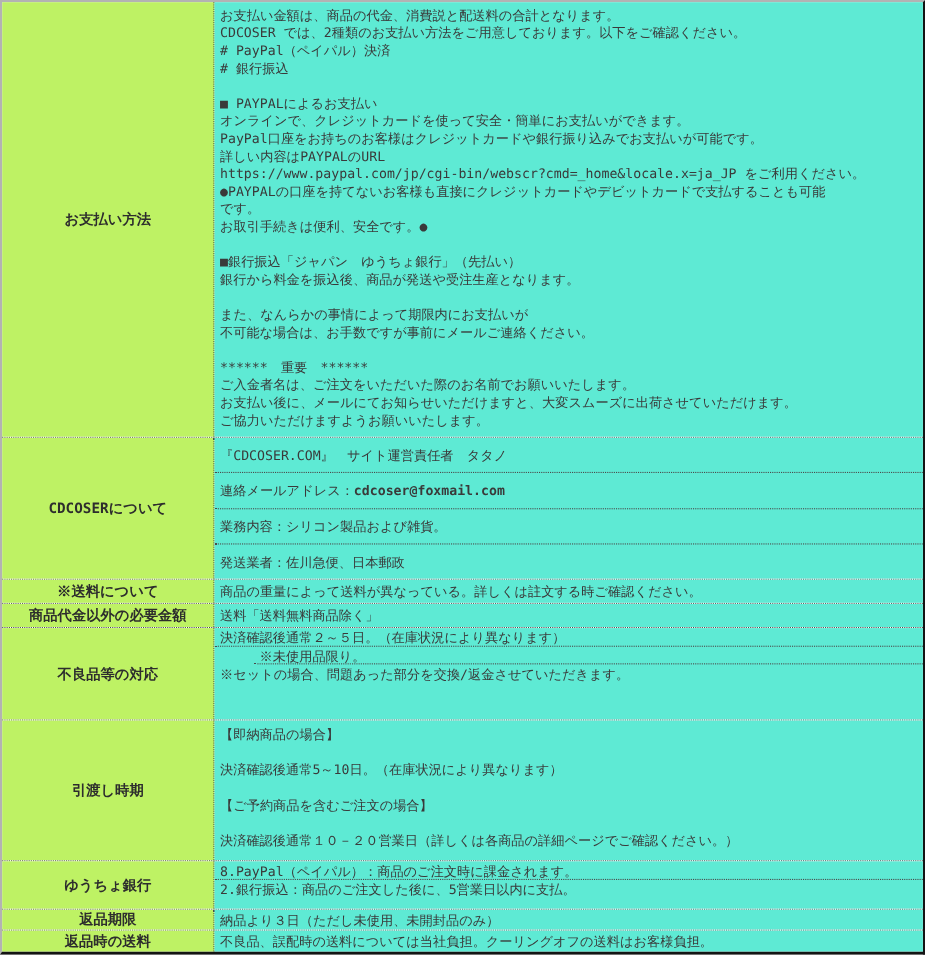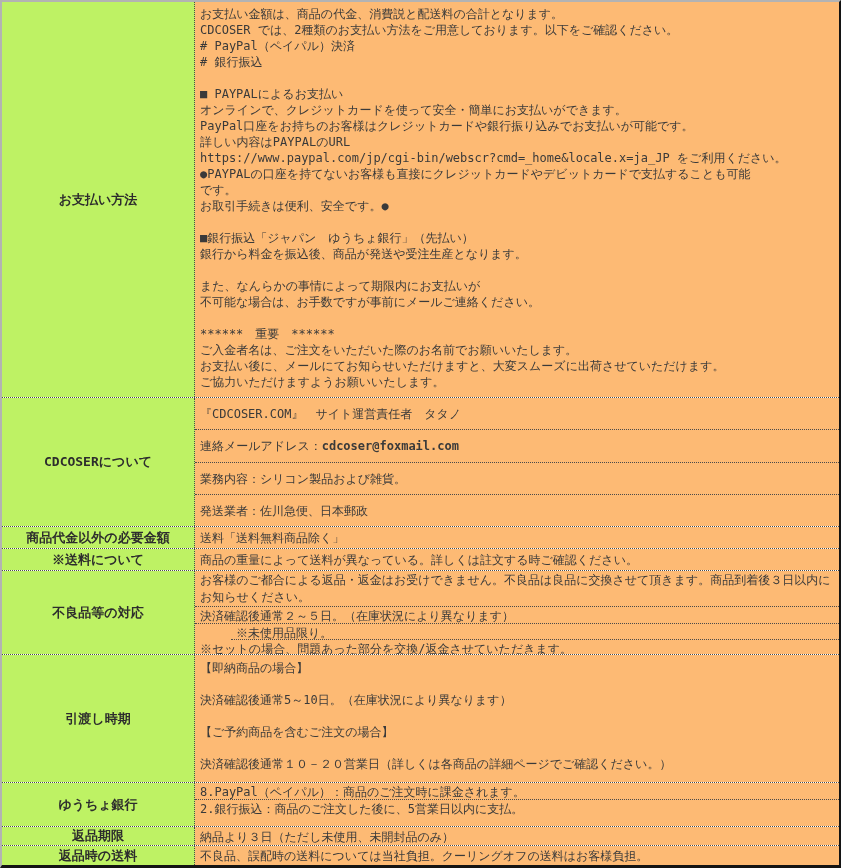--- a/index.html
+++ b/index.html
@@ -39,21 +39,21 @@
     justify-content:center;
     text-align:center;
     font-weight:bold;
     font-size:13px;
     color:#2d2d2d;
     padding:0 2px;
   }
   .td{
     flex:1 1 auto;
     box-sizing:border-box;
-    background:#fdba74;
+    background:#5eead4;
     font-size:12px;
     line-height:16px;
     overflow:hidden;
     color:#3a3a3a;
   }
   .block{
     white-space:pre-line;
     padding:4px 4px 0 5px;
   }
   .subcol{display:flex;flex-direction:column;padding:0;}
@@ -114,37 +114,36 @@
       <div class="subrow grow">
         <span>連絡メールアドレス：</span>
           <span class="bold">cdcoser@foxmail.com</span>
       </div>
       <div class="subrow grow">業務内容：シリコン製品および雑貨。</div>
       <div class="subrow grow lastsub">発送業者：佐川急便、日本郵政</div>
     </div>
   </div>
 
   <div class="trow" style="height:22px">
+    <div class="th">※送料について</div>
+    <div class="td subcol">
+      <div class="subrow grow lastsub">商品の重量によって送料が異なっている。詳しくは註文する時ご確認ください。</div>
+    </div>
+  </div>
+
+  <div class="trow" style="height:22px">
     <div class="th">商品代金以外の必要金額</div>
     <div class="td subcol">
       <div class="subrow grow lastsub">送料「送料無料商品除く」</div>
     </div>
   </div>
 
-  <div class="trow" style="height:22px">
-    <div class="th">※送料について</div>
-    <div class="td subcol">
-      <div class="subrow grow lastsub">商品の重量によって送料が異なっている。詳しくは註文する時ご確認ください。</div>
-    </div>
-  </div>
-
   <div class="trow" style="height:84px">
     <div class="th">不良品等の対応</div>
     <div class="td subcol">
-      <div class="subrow top h36" style="line-height:17px">お客様のご都合による返品・返金はお受けできません。不良品は良品に交換させて頂きます。商品到着後３日以内にお知らせください。</div>
       <div class="subrow top h17">決済確認後通常２～５日。（在庫状況により異なります）</div>
       <div class="subrow top h16">※未使用品限り。</div>
       <div class="subrow top grow lastsub">※セットの場合、問題あった部分を交換/返金させていただきます。</div>
     </div>
   </div>
 
   <div class="trow" style="height:128px">
     <div class="th">引渡し時期</div>
     <div class="td block pad-top">【即納商品の場合】
 

